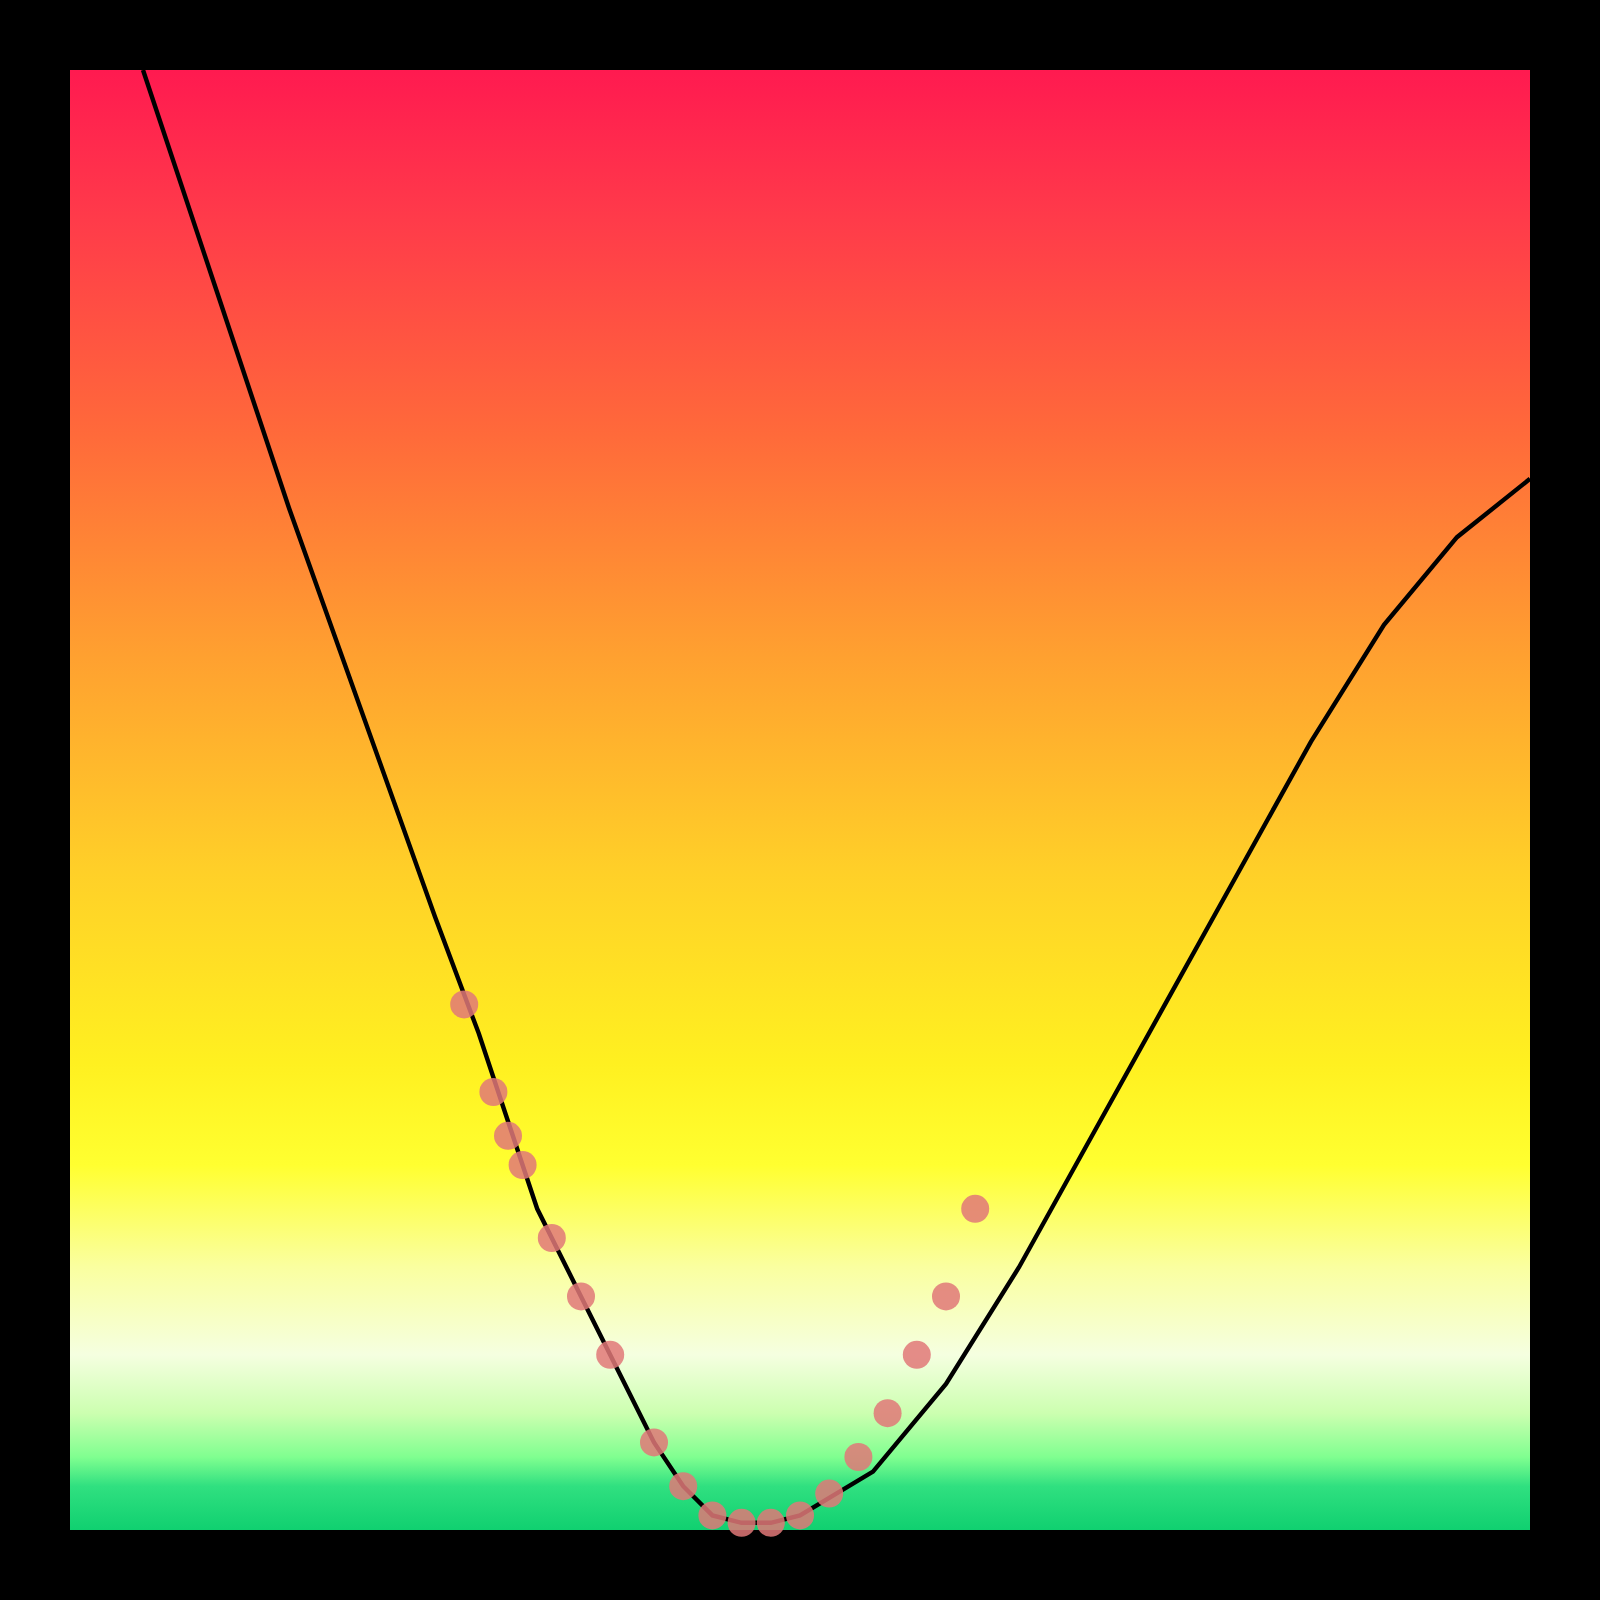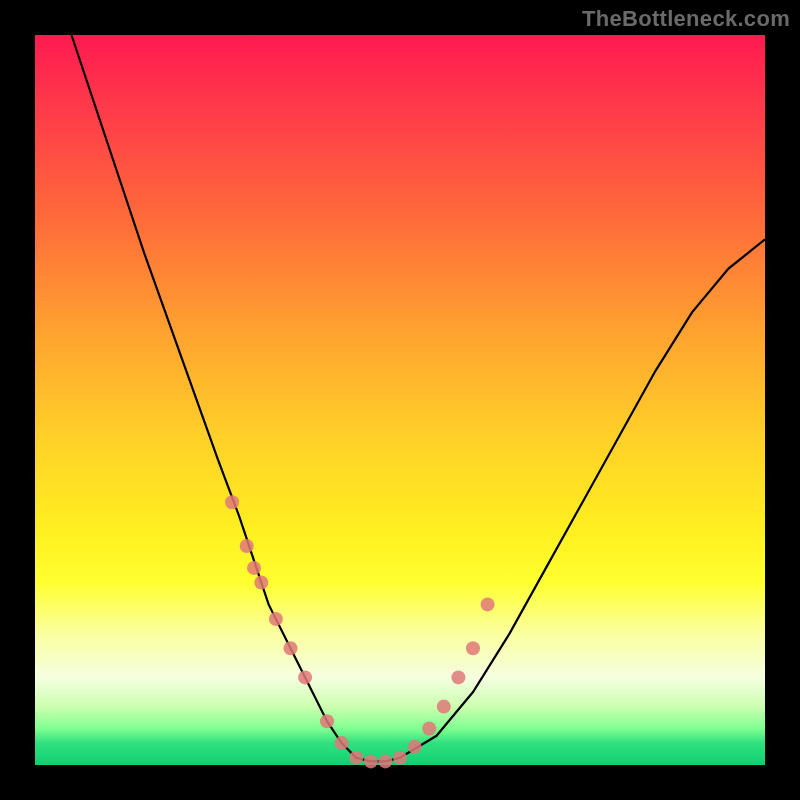--- a/index.html
+++ b/index.html
@@ -54,21 +54,20 @@
     top: 0;
     width: 730px;
     height: 730px;
     overflow: visible;
   }
 </style>
 </head>
 <body>
 
 <div class="container">
-  <div class="watermark">TheBottleneck.com</div>
   <div class="plot-area">
     <svg class="curve" viewBox="0 0 730 730" preserveAspectRatio="none">
       <path id="curve-path" fill="none" stroke="#000" stroke-width="2.2" d="M36.5 0.0 L73.0 109.5 L109.5 219.0 L146.0 321.2 L182.5 423.4 L204.4 481.8 L219.0 525.6 L233.6 569.4 L255.5 613.2 L277.4 657.0 L292.0 686.2 L306.6 708.1 L321.2 722.7 L335.8 726.4 L350.4 726.4 L365.0 722.7 L401.5 700.8 L438.0 657.0 L474.5 598.6 L511.0 532.9 L547.5 467.2 L584.0 401.5 L620.5 335.8 L657.0 277.4 L693.5 233.6 L730.0 204.4"></path>
       <g id="markers">
           <circle cx="197.1" cy="467.2" r="7" fill="#e07878" fill-opacity="0.85"></circle>
           <circle cx="211.7" cy="511.0" r="7" fill="#e07878" fill-opacity="0.85"></circle>
           <circle cx="219.0" cy="532.9" r="7" fill="#e07878" fill-opacity="0.85"></circle>
           <circle cx="226.3" cy="547.5" r="7" fill="#e07878" fill-opacity="0.85"></circle>
           <circle cx="240.9" cy="584.0" r="7" fill="#e07878" fill-opacity="0.85"></circle>
           <circle cx="255.5" cy="613.2" r="7" fill="#e07878" fill-opacity="0.85"></circle>

